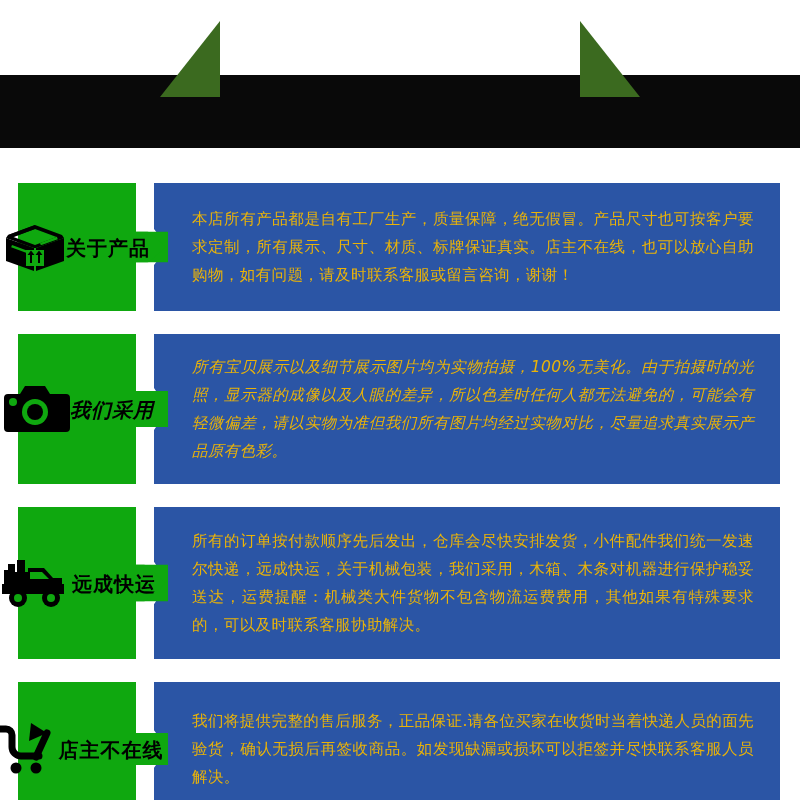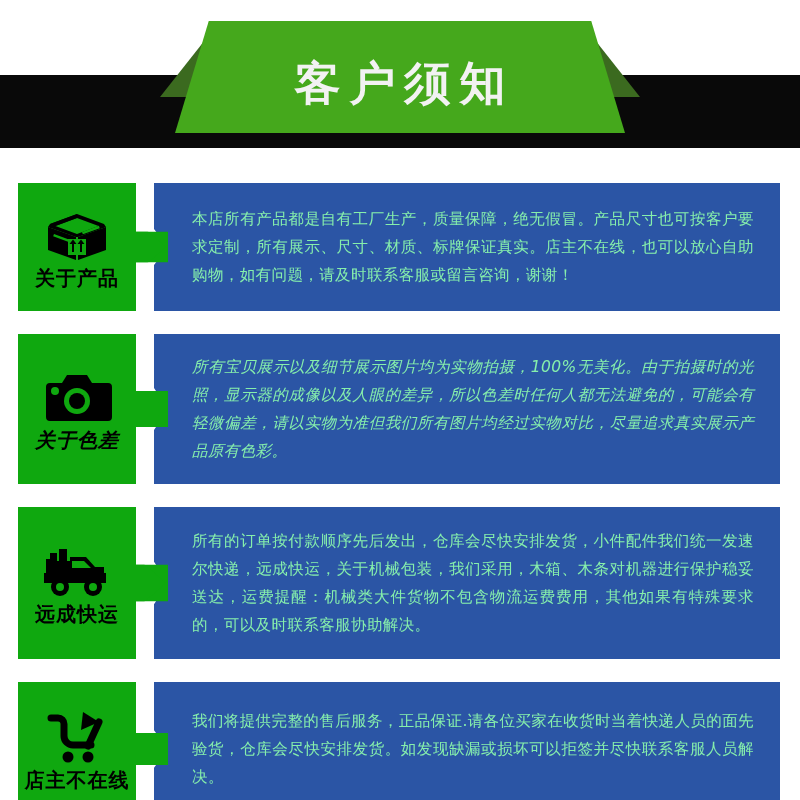--- a/index.html
+++ b/index.html
@@ -96,21 +96,21 @@
     padding-right: 20px;
   }
 
   
   .icon-card {
     position: relative;
     flex: 0 0 118px;
     width: 118px;
     background: #0fa80f;
     display: flex;
-    flex-direction: column;
+    flex-direction: row;
     align-items: center;
     justify-content: center;
     padding: 8px 0 6px 0;
     z-index: 3;
   }
 
   .icon-box {
     width: 74px;
     height: 56px;
     display: flex;
@@ -152,21 +152,21 @@
     border-bottom: 26px solid transparent;
     border-left: 30px solid #0fa80f;
   }
 
   
   .text-panel {
     position: relative;
     flex: 1 1 auto;
     margin-left: -14px;
     background: #2b55a5;
-    color: #86efac;
+    color: #eab308;
     display: flex;
     align-items: center;
     padding: 14px 26px 14px 38px;
     clip-path: polygon(
       0 0,
       100% 0,
       100% 100%,
       0 100%,
       0 64%,
       14px 50%,
@@ -191,23 +191,20 @@
 </style>
 </head>
 <body>
 
 <div id="page">
 
   <div class="header">
     <div class="header-black-bar"></div>
     <div class="banner-fold-left"></div>
     <div class="banner-fold-right"></div>
-    <div class="banner">
-      <div class="banner-title">客户须知</div>
-    </div>
   </div>
 
   <div class="rows">
 
     <div class="row row-1">
       <div class="icon-card">
         <div class="icon-box">
           <svg width="62" height="54" viewBox="0 0 62 54">
             <g fill="#000000">
               <path d="M4 16 L31 6 L58 16 L58 20 L31 10 L4 20 Z"></path>
@@ -240,21 +237,21 @@
         <div class="icon-box">
           <svg width="70" height="52" viewBox="0 0 70 52">
             <g fill="#000000">
               <path d="M4 12 h16 l5 -8 h20 l5 8 h16 a4 4 0 0 1 4 4 v30 a4 4 0 0 1 -4 4 h-58 a4 4 0 0 1 -4 -4 v-30 a4 4 0 0 1 4 -4 z"></path>
             </g>
             <circle cx="13" cy="20" r="4" fill="#0fa80f"></circle>
             <circle cx="35" cy="30" r="13" fill="#0fa80f"></circle>
             <circle cx="35" cy="30" r="8" fill="#000000"></circle>
           </svg>
         </div>
-        <div class="icon-label">关于色差</div>
+        <div class="icon-label">我们采用</div>
       </div>
       <div class="chevron"></div>
       <div class="text-panel">
         <div class="panel-text">所有宝贝展示以及细节展示图片均为实物拍摄，100%无美化。由于拍摄时的光照，显示器的成像以及人眼的差异，所以色差时任何人都无法避免的，可能会有轻微偏差，请以实物为准但我们所有图片均经过实物对比，尽量追求真实展示产品原有色彩。</div>
       </div>
     </div>
 
     <div class="row row-3">
       <div class="icon-card">
         <div class="icon-box">
@@ -297,18 +294,18 @@
             <g fill="#000000">
               <circle cx="25" cy="47" r="5.5"></circle>
               <circle cx="45" cy="47" r="5.5"></circle>
             </g>
           </svg>
         </div>
         <div class="icon-label">店主不在线</div>
       </div>
       <div class="chevron"></div>
       <div class="text-panel">
-        <div class="panel-text">我们将提供完整的售后服务，正品保证.请各位买家在收货时当着快递人员的面先验货，仓库会尽快安排发货。如发现缺漏或损坏可以拒签并尽快联系客服人员解决。</div>
+        <div class="panel-text">我们将提供完整的售后服务，正品保证.请各位买家在收货时当着快递人员的面先验货，确认无损后再签收商品。如发现缺漏或损坏可以拒签并尽快联系客服人员解决。</div>
       </div>
     </div>
 
   </div>
 </div>
 
 </body></html>

